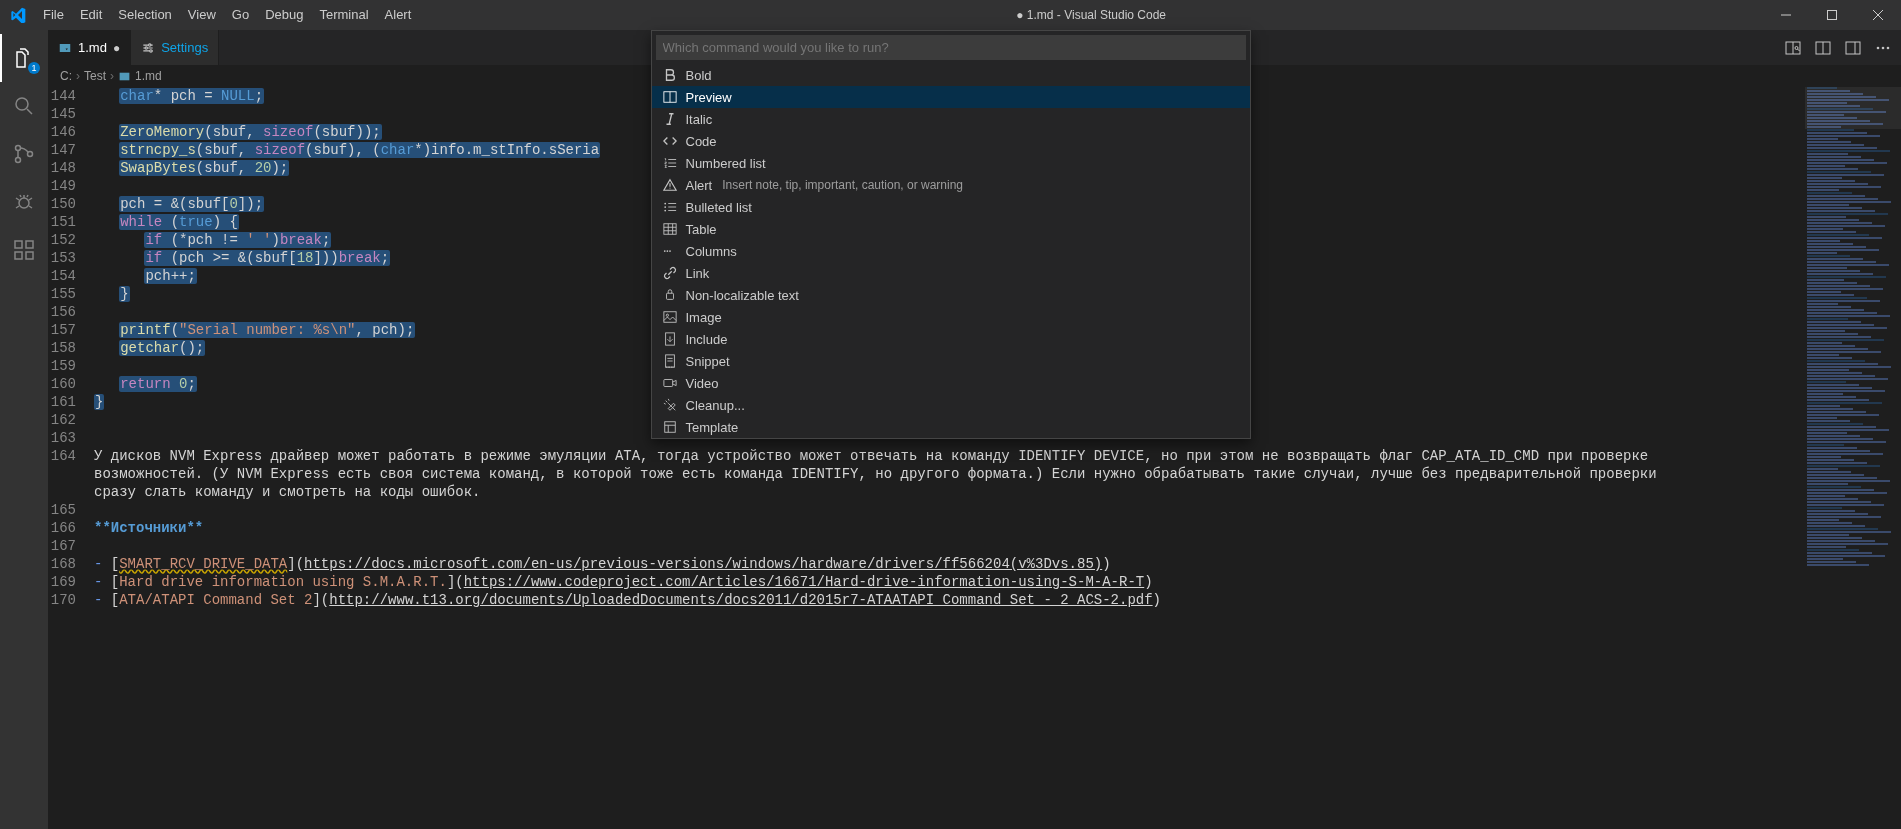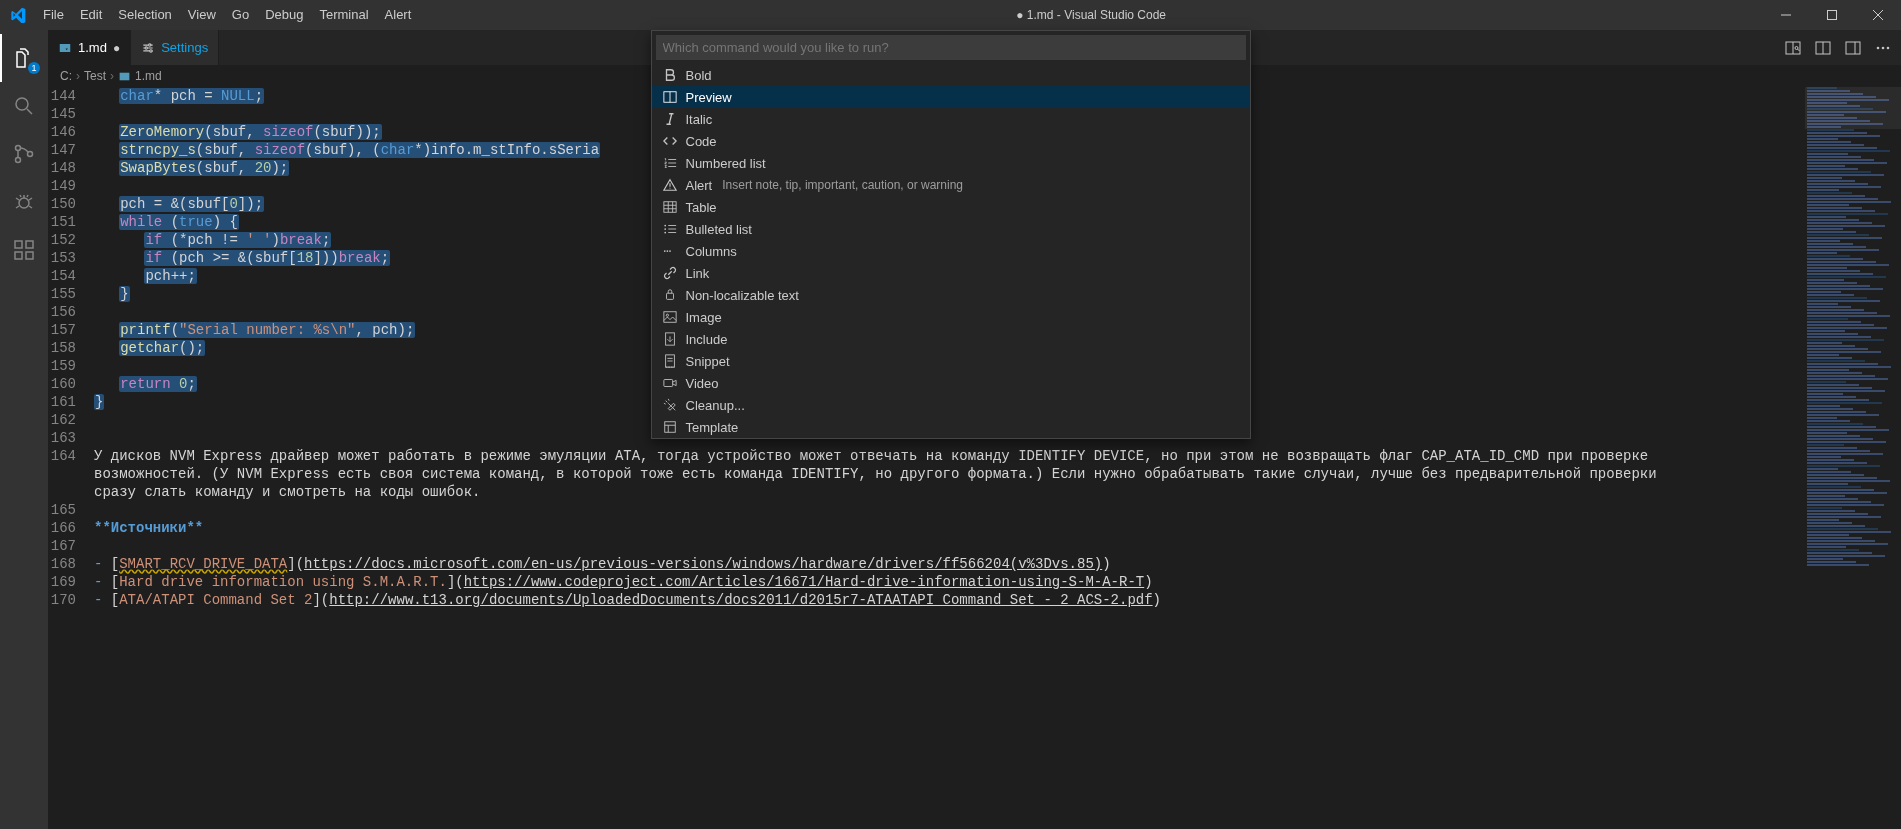--- a/index.html
+++ b/index.html
@@ -687,40 +687,40 @@
           <svg width="14" height="14" viewBox="0 0 16 16">
             <path fill="none" stroke="currentColor" stroke-width="1.3" d="M8 2l7 12H1zM8 6v4m0 1v1"></path>
           </svg>
         </span>
         <span>Alert</span>
         <span class="p-desc">Insert note, tip, important, caution, or warning</span>
       </div>
       <div class="p-item">
         <span class="p-icon">
           <svg width="14" height="14" viewBox="0 0 16 16">
-            <rect x="1" y="2" width="14" height="12" fill="none" stroke="currentColor"></rect>
-            <path stroke="currentColor" d="M1 6h14M1 10h14M6 2v12M11 2v12"></path>
-          </svg>
-        </span>
-        <span>Table</span>
-      </div>
-      <div class="p-item">
-        <span class="p-icon">
-          <svg width="14" height="14" viewBox="0 0 16 16">
             <path stroke="currentColor" d="M6 4h9M6 8h9M6 12h9"></path>
             <circle cx="2.5" cy="4" r="1" fill="currentColor"></circle>
             <circle cx="2.5" cy="8" r="1" fill="currentColor"></circle>
             <circle cx="2.5" cy="12" r="1" fill="currentColor"></circle>
           </svg>
         </span>
         <span>Bulleted list</span>
       </div>
       <div class="p-item">
         <span class="p-icon">
           <svg width="14" height="14" viewBox="0 0 16 16">
+            <rect x="1" y="2" width="14" height="12" fill="none" stroke="currentColor"></rect>
+            <path stroke="currentColor" d="M1 6h14M1 10h14M6 2v12M11 2v12"></path>
+          </svg>
+        </span>
+        <span>Table</span>
+      </div>
+      <div class="p-item">
+        <span class="p-icon">
+          <svg width="14" height="14" viewBox="0 0 16 16">
             <circle cx="2" cy="8" r="1" fill="currentColor"></circle>
             <circle cx="5" cy="8" r="1" fill="currentColor"></circle>
             <circle cx="8" cy="8" r="1" fill="currentColor"></circle>
           </svg>
         </span>
         <span>Columns</span>
       </div>
       <div class="p-item">
         <span class="p-icon">
           <svg width="14" height="14" viewBox="0 0 16 16">

